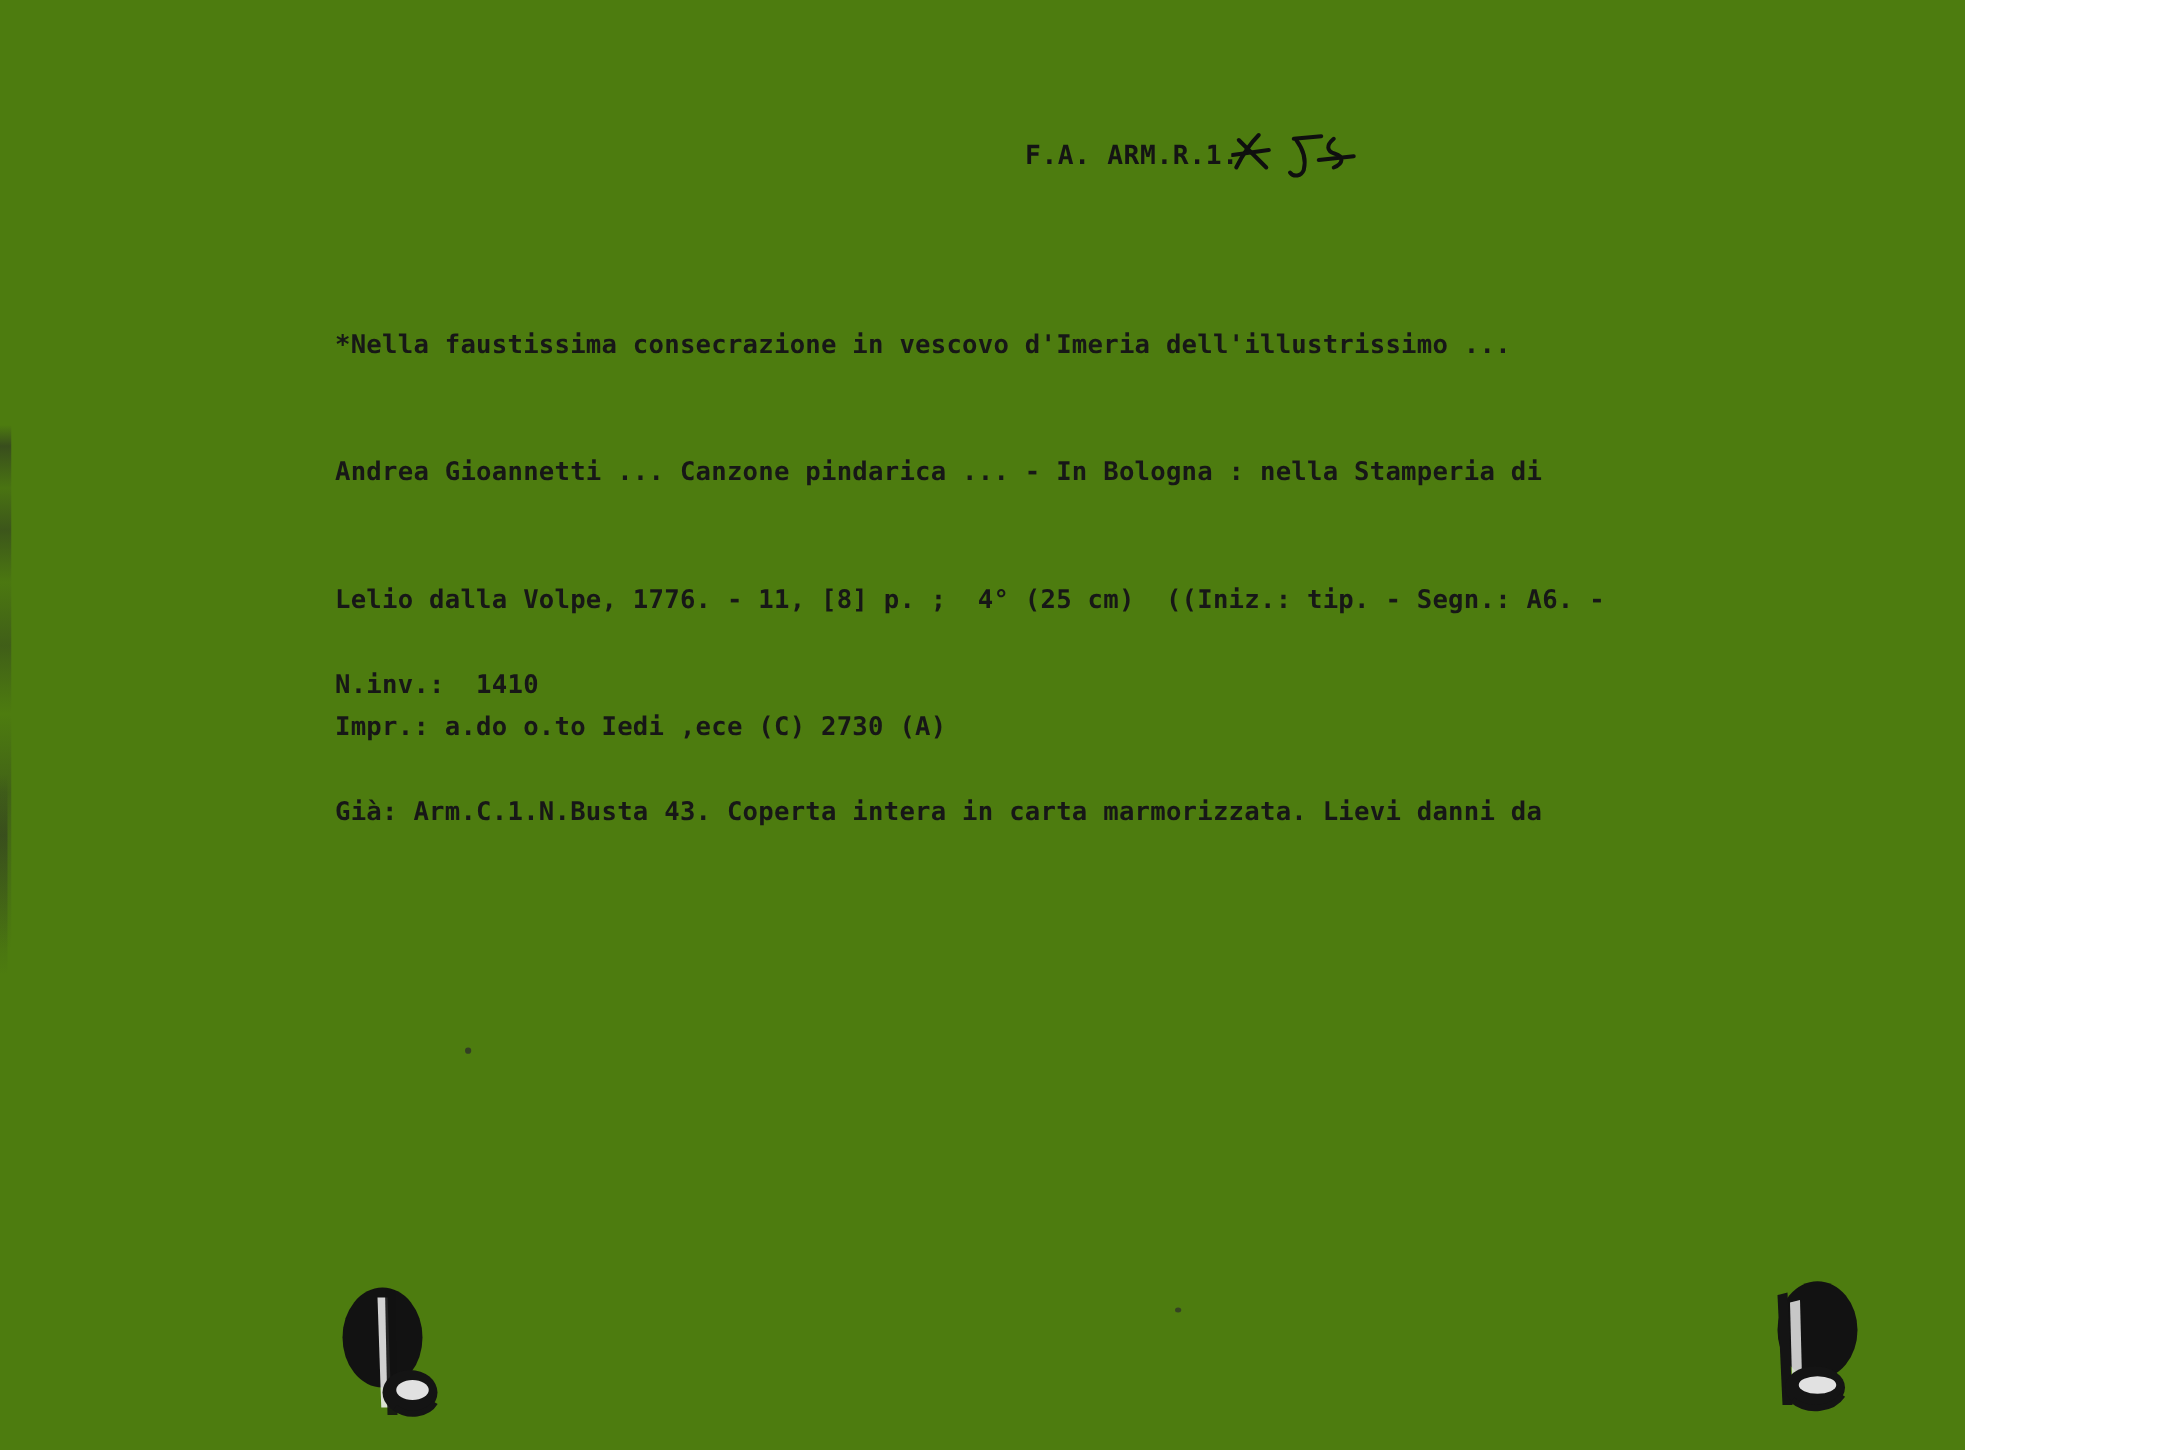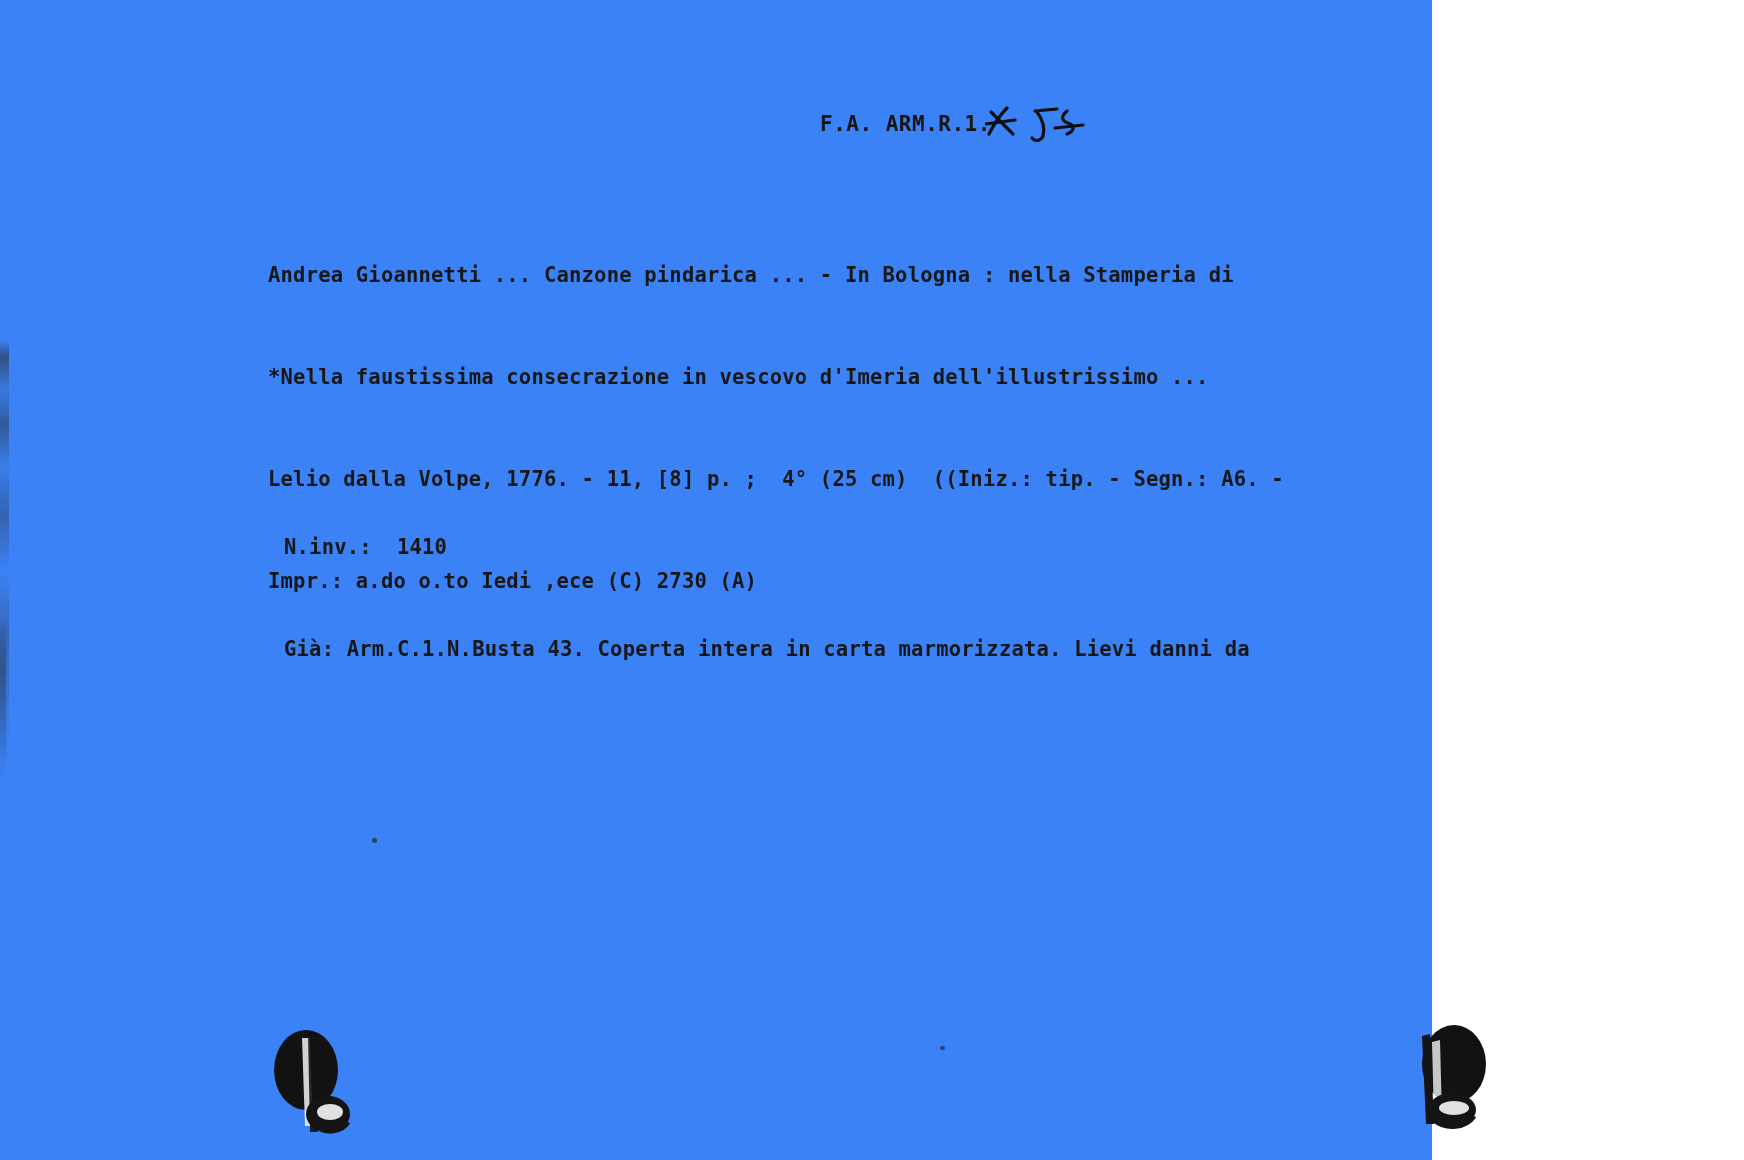--- a/index.html
+++ b/index.html
@@ -13,23 +13,23 @@
     position: relative;
     overflow: hidden;
     font-family: "DejaVu Sans Mono", monospace;
   }
 
   
   .card-sheet {
     position: absolute;
     left: 0;
     top: 0;
-    width: 1432px;
+    width: 1572px;
     height: 1160px;
-    background: #3b82f6;
+    background: #4d7c0f;
   }
 
   
   .scan-edge-left {
     position: absolute;
     left: 0;
     top: 340px;
     width: 9px;
     height: 420px;
     background: linear-gradient(to bottom,
@@ -92,21 +92,20 @@
     position: absolute;
     left: 268px;
     top: 462px;
     width: 1230px;
     font-size: 20.5px;
     font-weight: bold;
     line-height: 34px;
     color: #171717;
     letter-spacing: 0.2px;
     white-space: pre;
-    margin-left: 16px;
   }
 
   .record-line, .notes-line {
     display: block;
   }
 
   
   .speck {
     position: absolute;
     background: #2b2b2b;
@@ -142,22 +141,22 @@
         <path d="M1 24 L30 20"></path>
         <path d="M52 12 C58 20, 60 28, 58 36 C56 41, 50 42, 47 38"></path>
         <path d="M50 11 L72 9"></path>
         <path d="M82 11 C76 16, 76 21, 83 23 C90 25, 90 31, 82 34"></path>
         <path d="M70 28 L98 25"></path>
       </g>
     </svg>
   </div>
 
   <div class="record-block">
+    <span class="record-line">*Nella faustissima consecrazione in vescovo d'Imeria dell'illustrissimo ...</span>
     <span class="record-line">Andrea Gioannetti ... Canzone pindarica ... - In Bologna : nella Stamperia di</span>
-    <span class="record-line">*Nella faustissima consecrazione in vescovo d'Imeria dell'illustrissimo ...</span>
     <span class="record-line">Lelio dalla Volpe, 1776. - 11, [8] p. ;  4° (25 cm)  ((Iniz.: tip. - Segn.: A6. -</span>
     <span class="record-line">Impr.: a.do o.to Iedi ,ece (C) 2730 (A)</span>
   </div>
 
   <div class="notes-block">
     <span class="notes-line">N.inv.:  1410</span>
     <span class="notes-line">Già: Arm.C.1.N.Busta 43. Coperta intera in carta marmorizzata. Lievi danni da</span>
   </div>
 
   <div class="speck speck-a"></div>

